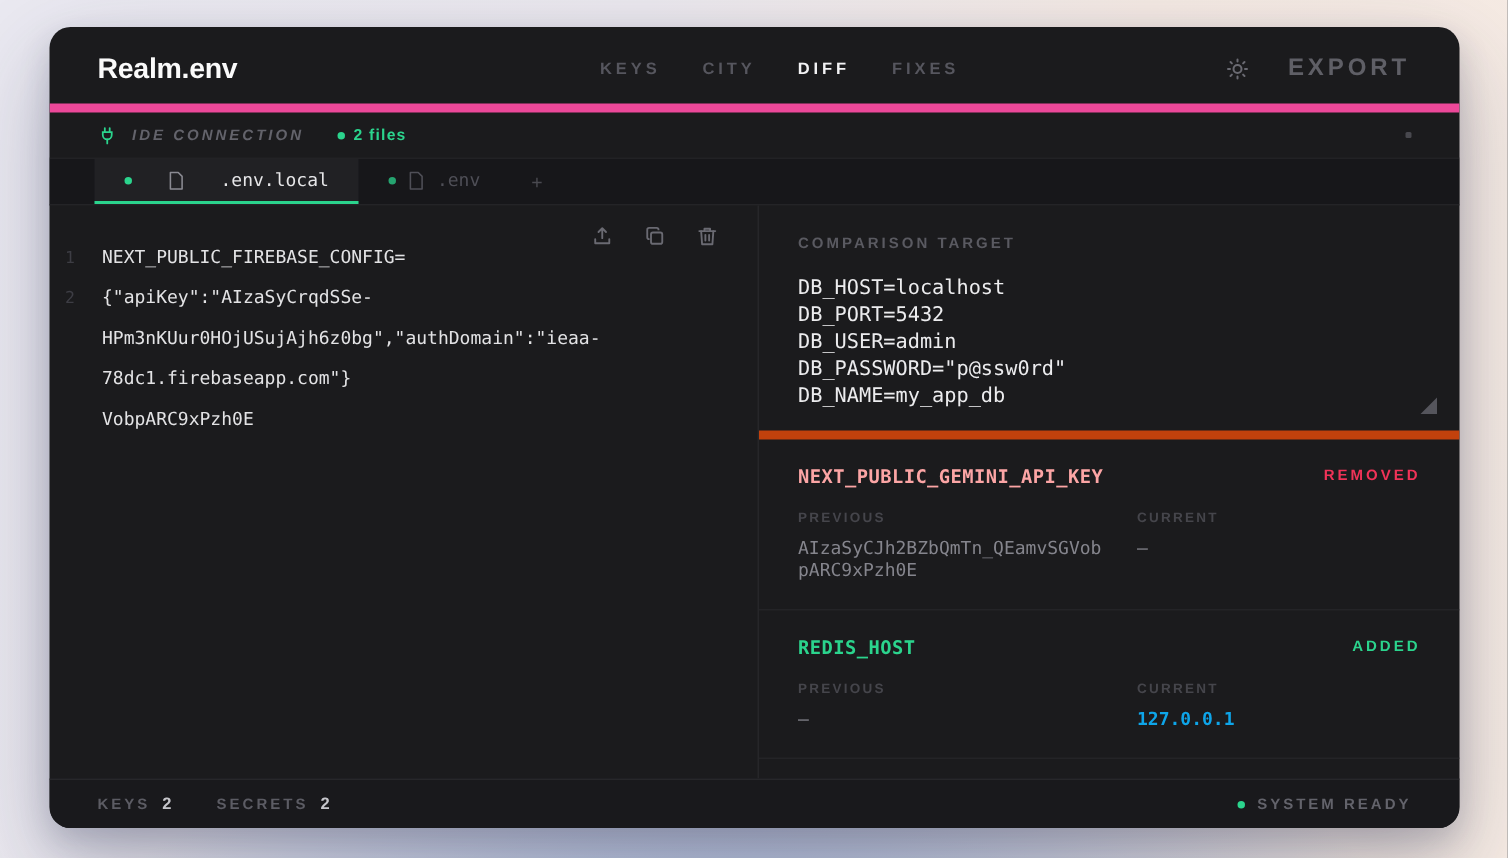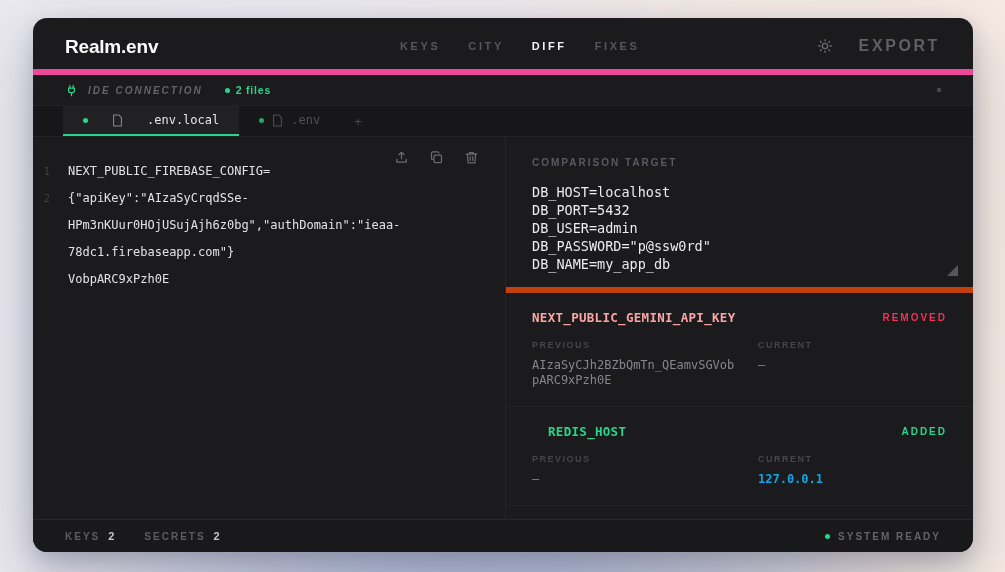--- a/index.html
+++ b/index.html
@@ -54,21 +54,21 @@
   .comparison { padding: 20px 26px 14px 26px; border-bottom: 6px solid #c2410c; position: relative; }
   .section-label { font-size: 10px; font-weight: bold; letter-spacing: 2px; color: #5a5a61; }
   .env-block { margin-top: 15px; cursor: text; }
   .env-line { font-family: "DejaVu Sans Mono", monospace; font-size: 13.5px; line-height: 18px; color: #ececee; white-space: pre; }
   .resize-handle { position: absolute; right: 15px; bottom: 11px; width: 0; height: 0; border-left: 11px solid transparent; border-bottom: 11px solid #55555c; cursor: nwse-resize; }
   .entries { flex: 1; }
   .entry { padding: 17px 26px 18px 26px; border-bottom: 1px solid #242427; }
   .entry-head { display: flex; align-items: center; justify-content: space-between; }
   .entry-key { font-family: "DejaVu Sans Mono", monospace; font-size: 12.5px; font-weight: bold; letter-spacing: 0.3px; }
   .entry-key.removed { color: #fca5a5; }
-  .entry-key.added { color: #2bd48d; margin-left: 16px; }
+  .entry-key.added { color: #2bd48d; }
   .badge { font-size: 10px; font-weight: bold; letter-spacing: 2px; }
   .badge.removed { color: #f03358; }
   .badge.added { color: #2bd48d; }
   .entry-grid { display: grid; grid-template-columns: 226px 1fr; margin-top: 15px; }
   .col-label { font-size: 9px; font-weight: bold; letter-spacing: 1.5px; color: #45454b; }
   .col-value { margin-top: 8px; font-family: "DejaVu Sans Mono", monospace; font-size: 12px; line-height: 15px; color: #85858d; word-break: break-all; max-width: 206px; }
   .col-value.bright { color: #0ea5e9; font-weight: bold; }
   
   .footer { height: 33px; flex: 0 0 33px; background: #19191c; border-top: 1px solid #27272a; display: flex; align-items: center; justify-content: space-between; padding: 0 32px; }
   .footer-left { display: flex; align-items: center; gap: 30px; }

